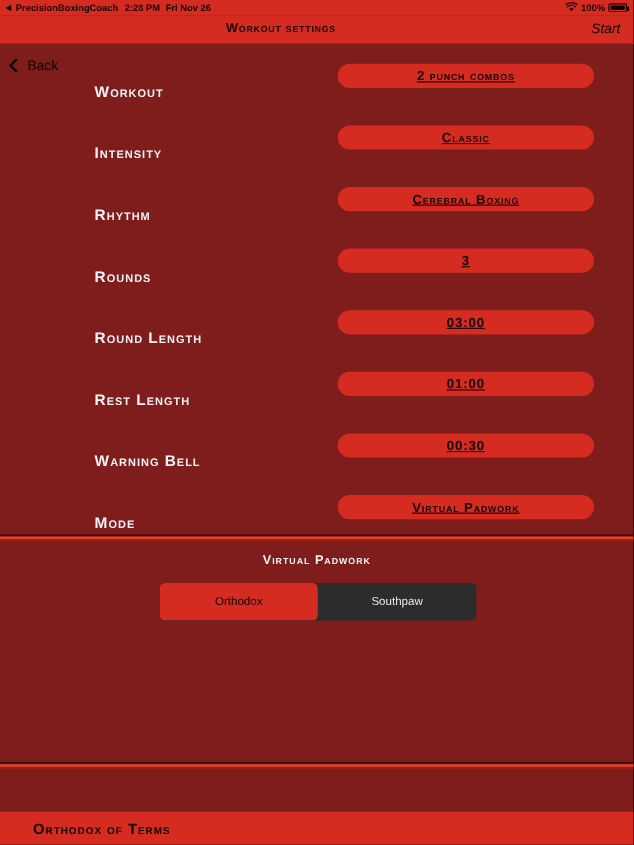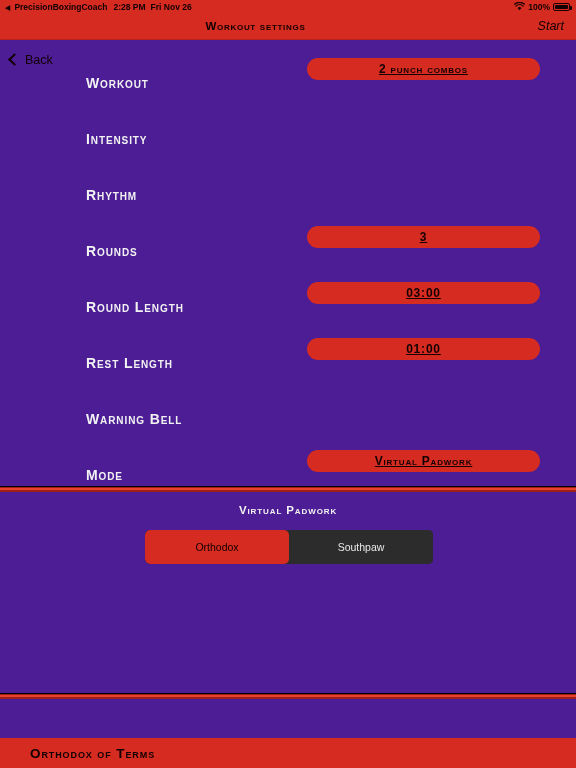--- a/index.html
+++ b/index.html
@@ -11,21 +11,21 @@
     width: 576px;
     height: 768px;
     overflow: hidden;
     font-family: "Liberation Sans", sans-serif;
     -webkit-font-smoothing: antialiased;
   }
   .screen {
     position: relative;
     width: 576px;
     height: 768px;
-    background: #4c1d95;
+    background: #7f1d1d;
   }
 
   
   .status-bar {
     position: absolute;
     top: 0; left: 0;
     width: 576px;
     height: 14px;
     background: #D52B20;
     display: flex;
@@ -303,43 +303,46 @@
 
   <div class="settings-list">
 
     <div class="setting-row" style="top:0px">
       <div class="setting-label">Workout</div>
       <div class="setting-value-btn">2 punch combos</div>
     </div>
 
     <div class="setting-row" style="top:56px">
       <div class="setting-label">Intensity</div>
+      <div class="setting-value-btn">Classic</div>
     </div>
 
     <div class="setting-row" style="top:112px">
       <div class="setting-label">Rhythm</div>
+      <div class="setting-value-btn">Cerebral Boxing</div>
     </div>
 
     <div class="setting-row" style="top:168px">
       <div class="setting-label">Rounds</div>
       <div class="setting-value-btn">3</div>
     </div>
 
     <div class="setting-row" style="top:224px">
       <div class="setting-label">Round Length</div>
       <div class="setting-value-btn">03:00</div>
     </div>
 
     <div class="setting-row" style="top:280px">
       <div class="setting-label">Rest Length</div>
       <div class="setting-value-btn">01:00</div>
     </div>
 
     <div class="setting-row" style="top:336px">
       <div class="setting-label">Warning Bell</div>
+      <div class="setting-value-btn">00:30</div>
     </div>
 
     <div class="setting-row" style="top:392px">
       <div class="setting-label">Mode</div>
       <div class="setting-value-btn">Virtual Padwork</div>
     </div>
 
   </div>
 
   <div class="divider" style="top:486px"></div>

